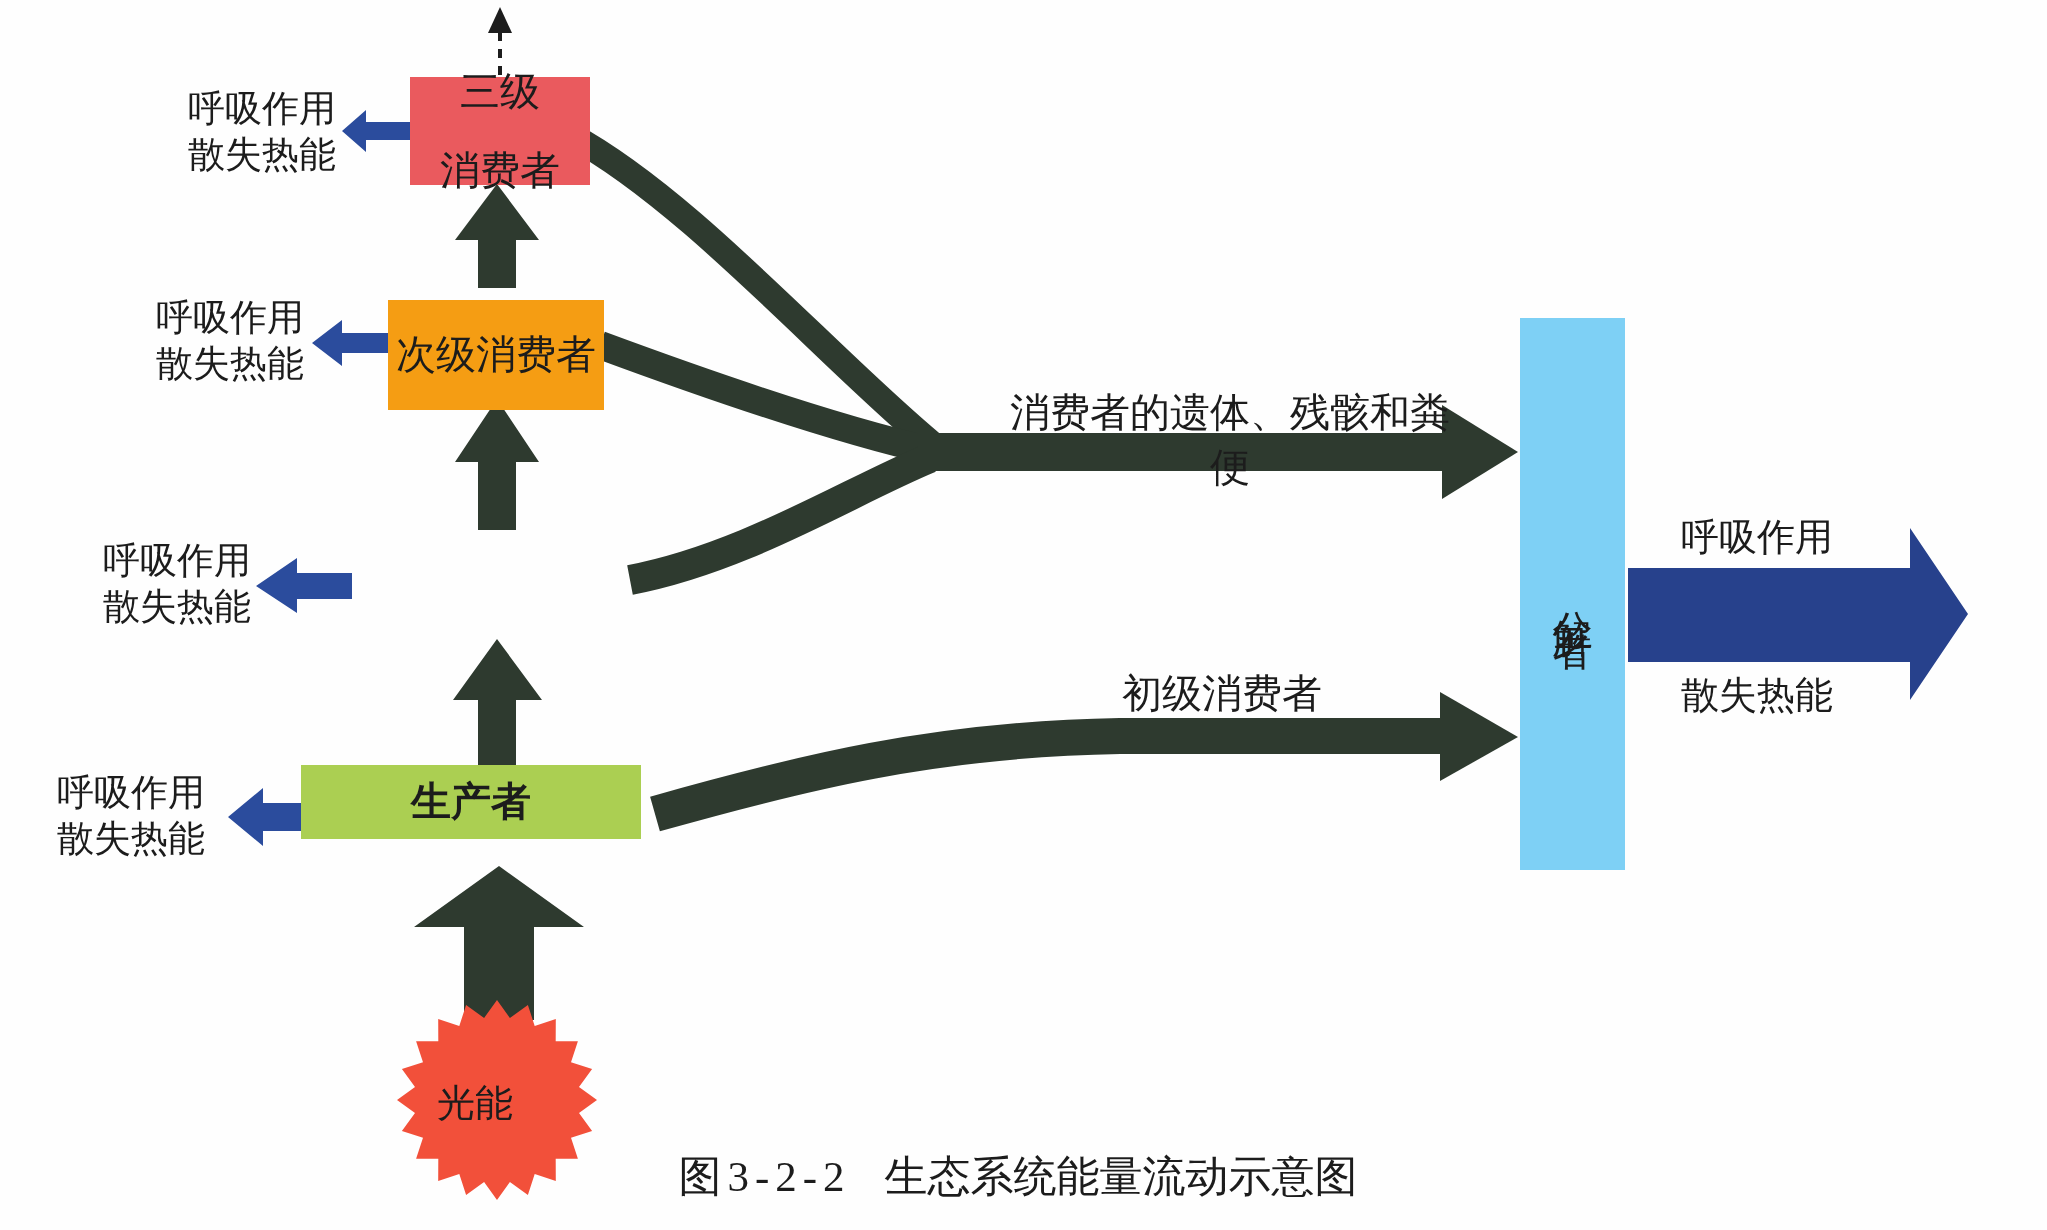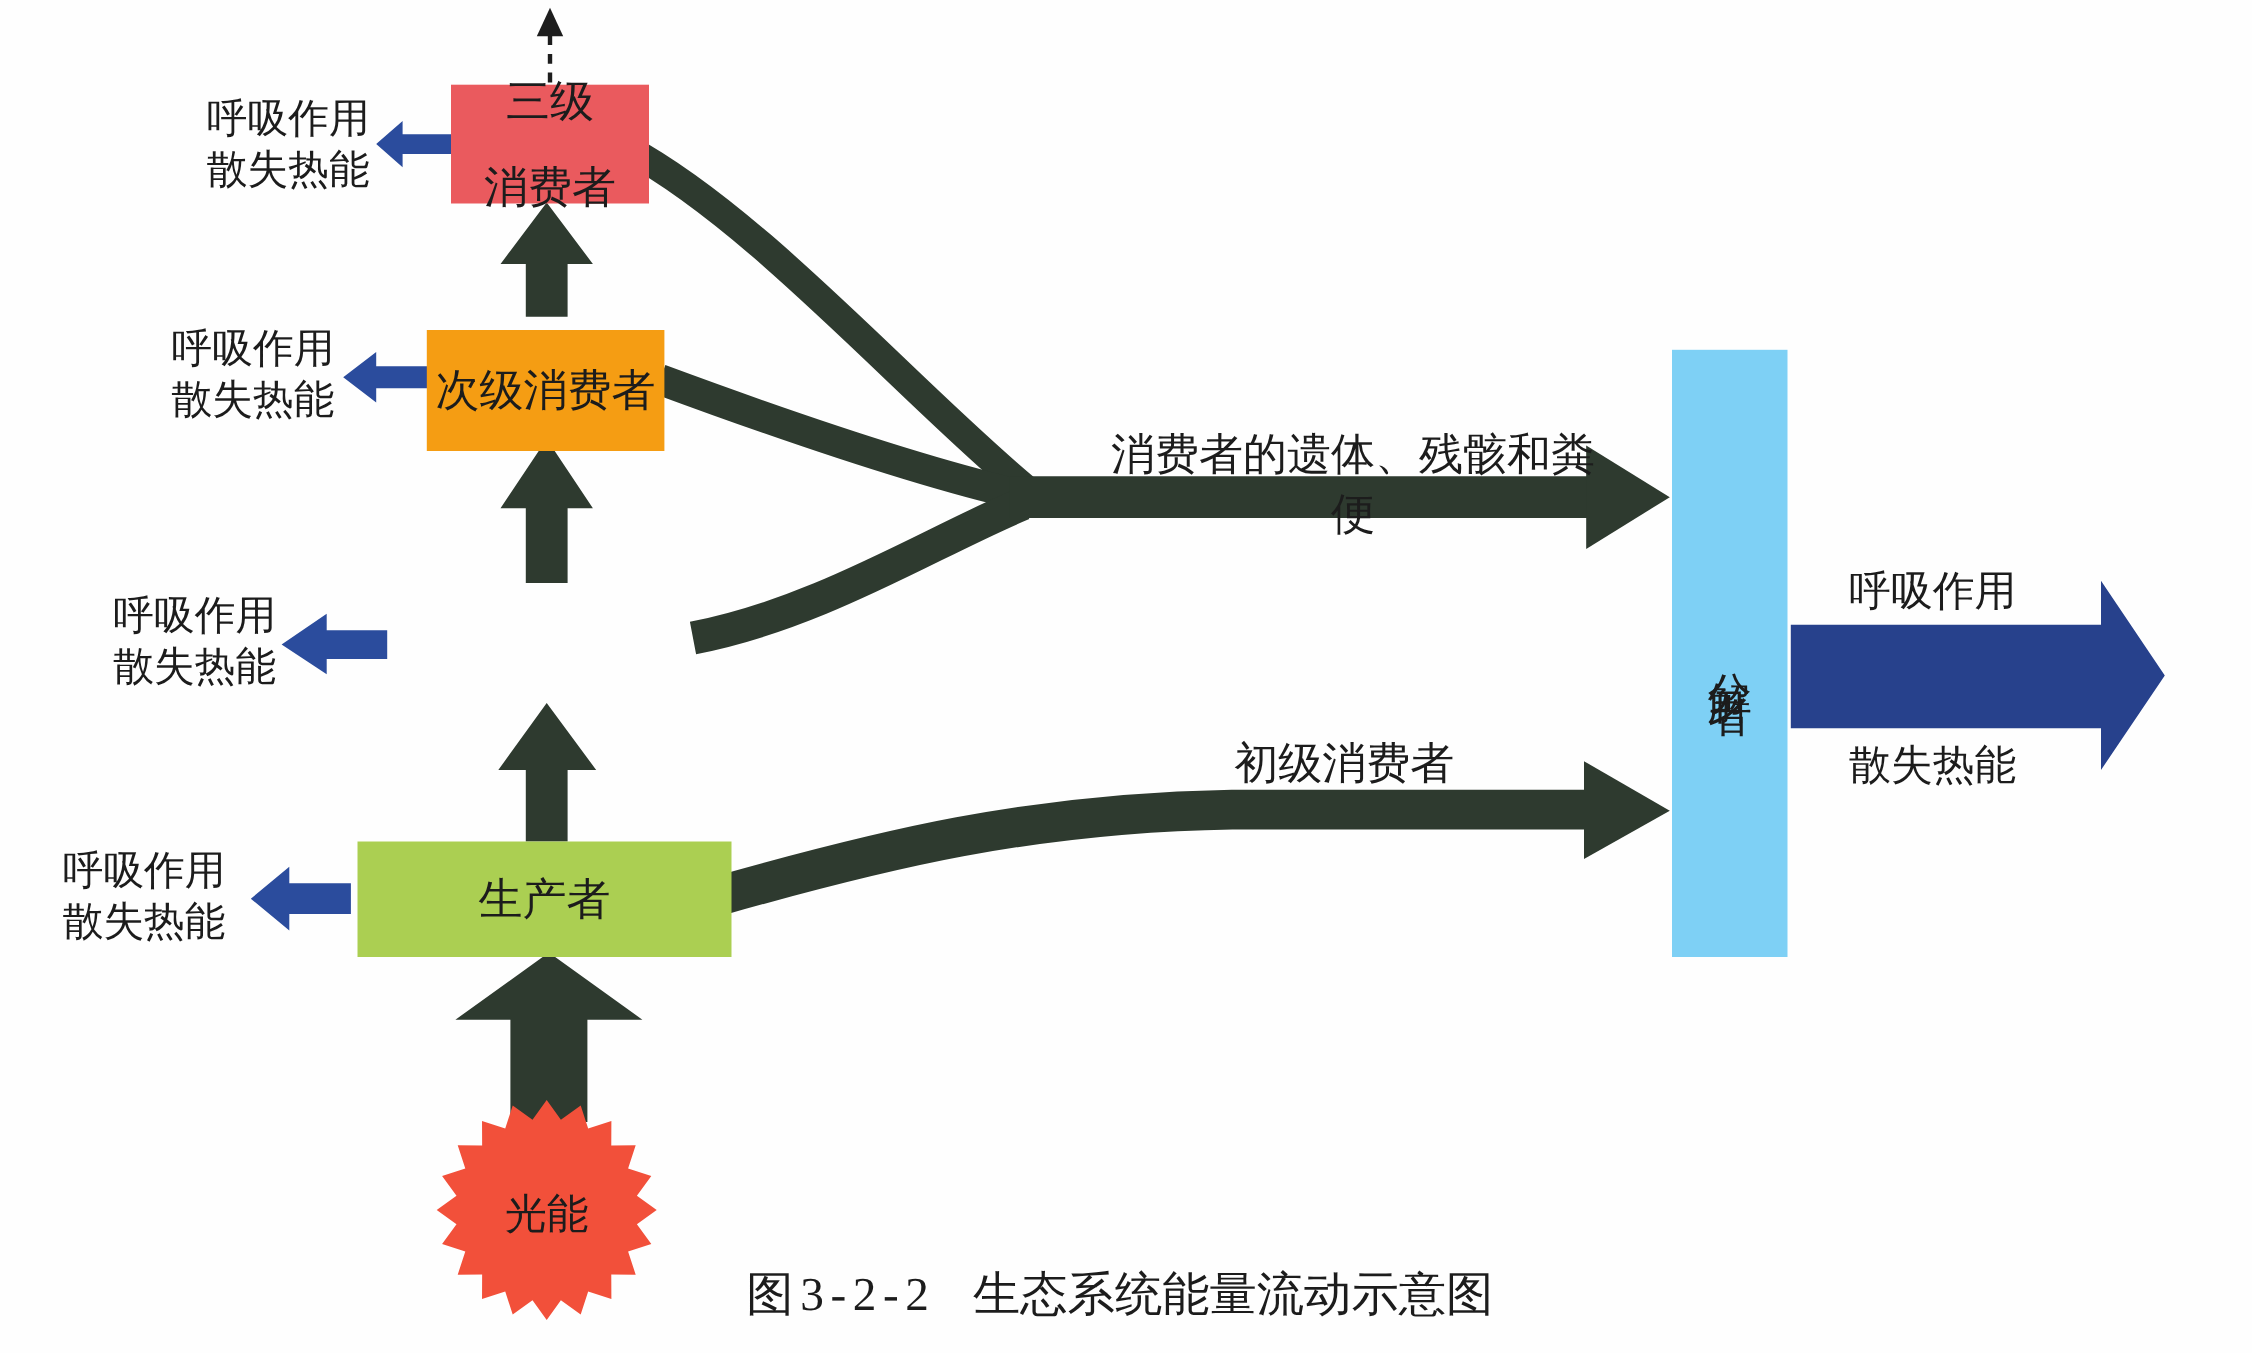--- a/index.html
+++ b/index.html
@@ -15,24 +15,24 @@
   .star-shape{fill:var(--light);}
   .dashline{stroke:#1d1d1d;stroke-width:4;stroke-dasharray:9 8;fill:none;}
   .dashhead{fill:#1d1d1d;}
 
   .node{position:absolute;z-index:2;display:flex;flex-direction:column;
         align-items:center;justify-content:center;text-align:center;
         font-size:40px;line-height:1.28;}
   #node-tertiary  {left:410px;top:77px; width:180px;height:108px;background:var(--tertiary);gap:27px;}
   #node-secondary {left:388px;top:300px;width:216px;height:110px;background:var(--secondary);}
   #node-primary   {left:350px;top:530px;width:283px;height:107px;background:var(--primary);}
-  #node-producer  {left:325px;top:765px;width:340px;height:105px;background:var(--producer);}
+  #node-producer  {left:301px;top:765px;width:340px;height:74px;background:var(--producer);font-weight:bold;}
   #node-decomposer{left:1520px;top:318px;width:105px;height:552px;background:var(--decomposer);}
   #node-decomposer .vtext{writing-mode:vertical-rl;text-orientation:upright;letter-spacing:10px;font-size:40px;}
-  #light-label{position:absolute;z-index:3;left:437px;top:1078px;width:120px;text-align:center;font-size:38px;}
+  #light-label{position:absolute;z-index:3;left:437px;top:1078px;width:120px;text-align:left;font-size:38px;}
 
   .side-label{position:absolute;z-index:3;width:200px;text-align:center;
               font-size:37px;line-height:1.24;}
   #resp-tertiary {left:162px;top:86px;}
   #resp-secondary{left:130px;top:295px;}
   #resp-primary  {left:77px; top:538px;}
   #resp-producer {left:31px; top:770px;}
 
   .flow-label{position:absolute;z-index:3;text-align:center;font-size:40px;}
   #lbl-consumer-remains{left:1000px;top:385px;width:460px;}

